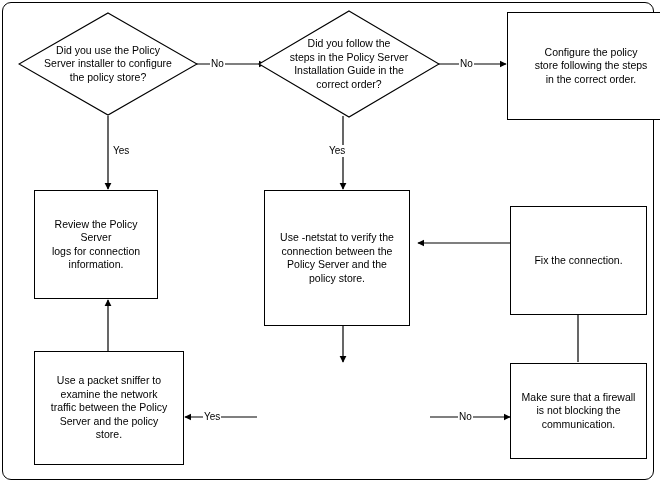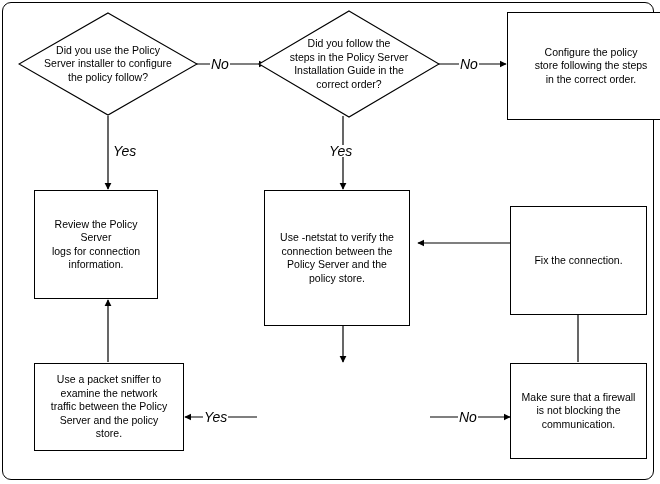--- a/index.html
+++ b/index.html
@@ -60,27 +60,26 @@
     left: 0; top: 0;
     width: 100%; height: 100%;
   }
   .decision .node-text {
     position: relative;
     z-index: 2;
     padding: 0 14px;
   }
   .edge-label {
     position: absolute;
-    font-size: 14px;
+    font-size: 10px;
     line-height: 12px;
     color: #000000;
     background: #ffffff;
     padding: 0 1px;
     white-space: nowrap;
-    font-style: italic;
   }
 </style>
 </head>
 <body>
 
 <div id="canvas">
 
   <div class="outer-frame"></div>
 
   <svg class="wires" viewBox="0 0 660 484" xmlns="http://www.w3.org/2000/svg">
@@ -110,21 +109,21 @@
 
     <line x1="578" y1="362" x2="578" y2="300" stroke="#000000" stroke-width="1.2" marker-end="url(#arrow)"></line>
   </svg>
 
   <div class="node decision" style="left:18px; top:12px; width:180px; height:104px;">
     <svg class="dia-shape" viewBox="0 0 180 104" xmlns="http://www.w3.org/2000/svg" preserveAspectRatio="none">
       <polygon points="90,1 179,52 90,103 1,52" fill="#ffffff" stroke="#000000" stroke-width="1.2"></polygon>
     </svg>
     <span class="node-text">Did you use the Policy
 Server installer to configure
-the policy follow?</span>
+the policy store?</span>
   </div>
 
   <div class="node decision" style="left:258px; top:10px; width:182px; height:108px;">
     <svg class="dia-shape" viewBox="0 0 182 108" xmlns="http://www.w3.org/2000/svg" preserveAspectRatio="none">
       <polygon points="91,1 181,54 91,107 1,54" fill="#ffffff" stroke="#000000" stroke-width="1.2"></polygon>
     </svg>
     <span class="node-text">Did you follow the
 steps in the Policy Server
 Installation Guide in the
 correct order?</span>
@@ -146,21 +145,21 @@
     <span class="node-text">Use -netstat to verify the
 connection between the
 Policy Server and the
 policy store.</span>
   </div>
 
   <div class="node process" style="left:510px; top:190px; width:137px; height:109px;margin-top:16px;">
     <span class="node-text">Fix the connection.</span>
   </div>
 
-  <div class="node process" style="left:34px; top:363px; width:150px; height:88px;">
+  <div class="node process" style="left:34px; top:351px; width:150px; height:114px;">
     <span class="node-text">Use a packet sniffer to
 examine the network
 traffic between the Policy
 Server and the policy
 store.</span>
   </div>
 
 
   <div class="node process" style="left:510px; top:363px; width:137px; height:96px;">
     <span class="node-text">Make sure that a firewall

